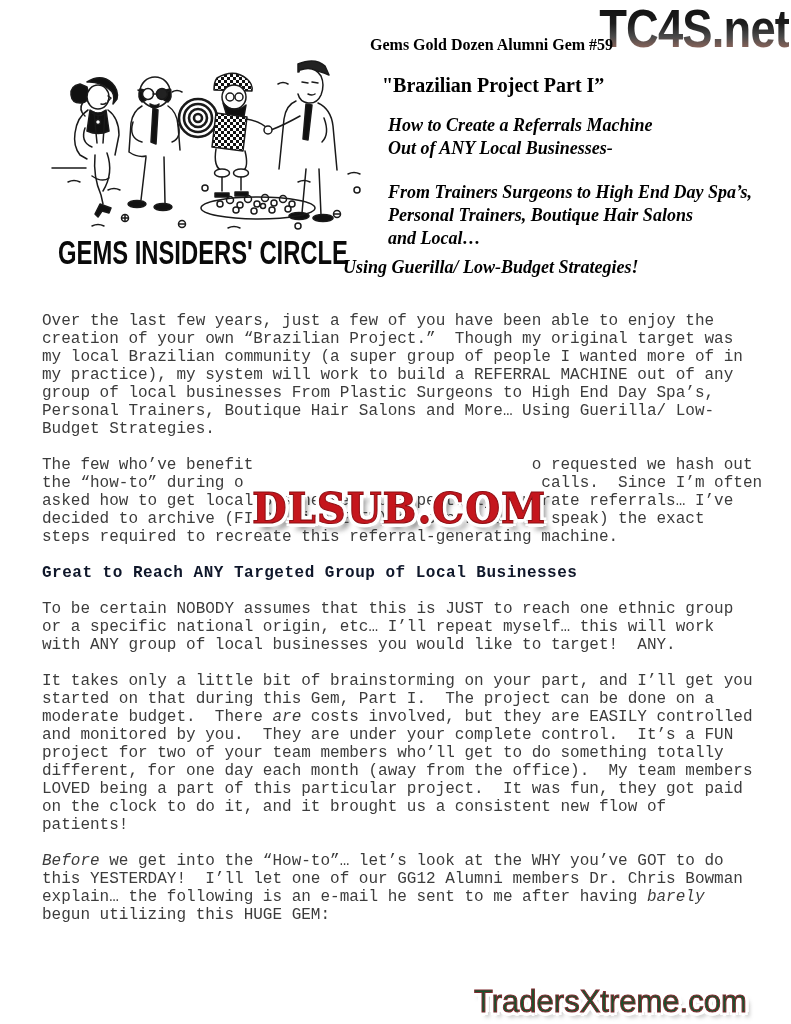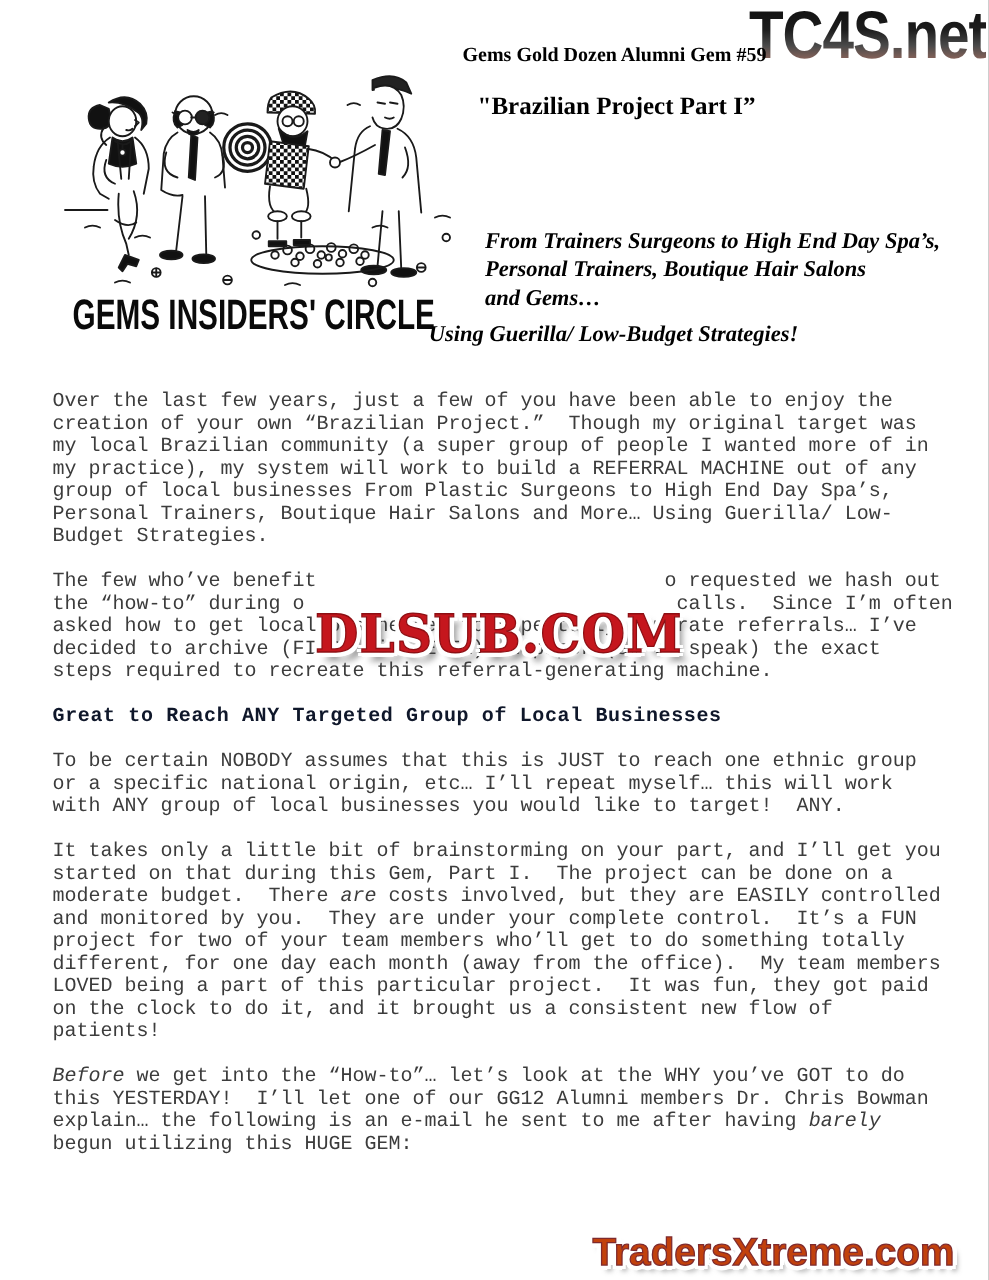--- a/index.html
+++ b/index.html
@@ -55,22 +55,22 @@
     font-family:"DejaVu Serif", serif; font-weight:bold; font-size:40px;
     letter-spacing:1px; color:#c5161d; -webkit-text-stroke:1px #8d0f14;
     text-shadow:
       -3px -3px 0 #fff, 3px -3px 0 #fff, -3px 3px 0 #fff, 3px 3px 0 #fff,
       -4px 0 0 #fff, 4px 0 0 #fff, 0 -4px 0 #fff, 0 4px 0 #fff,
       6px 7px 5px rgba(70,70,70,0.55);
     transform:scaleY(1.05);
   }
   .traders {
     position:absolute; left:474px; top:984px; z-index:5; white-space:nowrap;
-    font-family:"Liberation Sans", sans-serif; font-weight:bold; font-size:31px;
-    color:#c2410c; -webkit-text-stroke:1px #7e2a2e;
+    font-family:"Liberation Sans", sans-serif; font-weight:normal; font-size:31px;
+    color:#14532d; -webkit-text-stroke:1px #7e2a2e;
     text-shadow:
       -3px -3px 0 #fff, 3px -3px 0 #fff, -3px 3px 0 #fff, 3px 3px 0 #fff,
       -4px 0 0 #fff, 4px 0 0 #fff, 0 -4px 0 #fff, 0 4px 0 #fff,
       4px 5px 4px rgba(90,90,90,0.55);
   }
 </style>
 </head>
 <body>
 
 <div class="page">
@@ -199,24 +199,28 @@
           <circle cx="155" cy="132" r="3"></circle>
         <circle cx="248" cy="170" r="3"></circle>
       </g>
     </g>
   </svg>
 
   <div class="gic-caption">GEMS INSIDERS' CIRCLE</div>
 
   <div class="hdr gem-number">Gems Gold Dozen Alumni Gem #59</div>
   <div class="hdr doc-title">"Brazilian Project Part I”</div>
+  <div class="hdr sub-ital sub1">
+    <div>How to Create a Referrals Machine</div>
+    <div>Out of ANY Local Businesses-</div>
+  </div>
   <div class="hdr sub-ital sub2">
     <div>From Trainers Surgeons to High End Day Spa’s,</div>
     <div>Personal Trainers, Boutique Hair Salons</div>
-    <div>and Gems…</div>
+    <div>and Local…</div>
   </div>
   <div class="hdr tagline">Using Guerilla/ Low-Budget Strategies!</div>
 
   <div class="body-text">
     <div class="para">Over the last few years, just a few of you have been able to enjoy the
 creation of your own “Brazilian Project.”  Though my original target was
 my local Brazilian community (a super group of people I wanted more of in
 my practice), my system will work to build a REFERRAL MACHINE out of any
 group of local businesses From Plastic Surgeons to High End Day Spa’s,
 Personal Trainers, Boutique Hair Salons and More… Using Guerilla/ Low-

